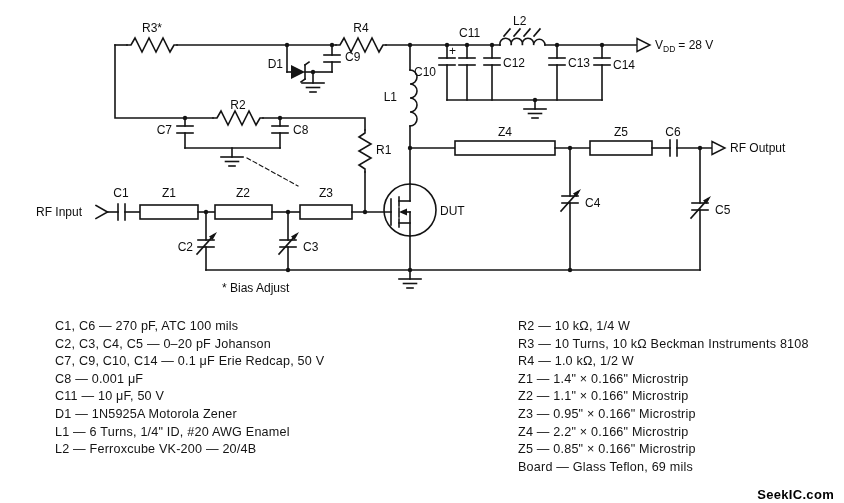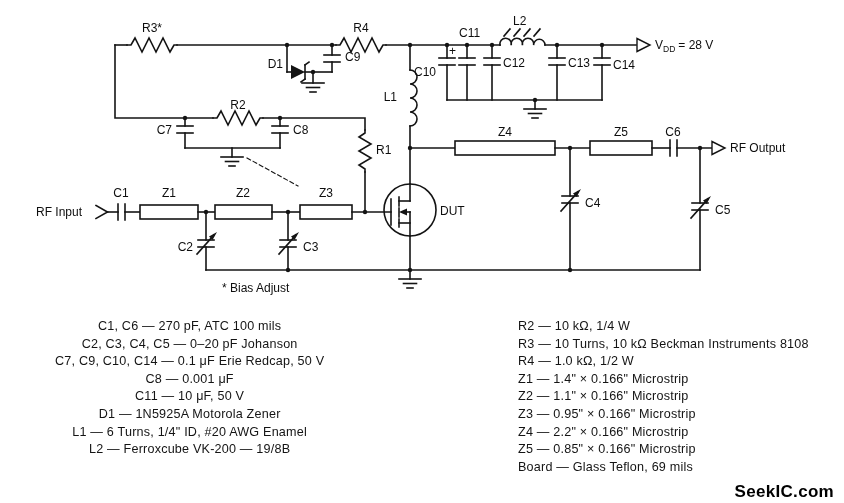--- a/index.html
+++ b/index.html
@@ -6,24 +6,24 @@
   body {
     width:844px; height:503px; position:relative; overflow:hidden;
     background:#ffffff; font-family:"Liberation Sans", sans-serif;
   }
   .schematic { position:absolute; top:0; left:0; }
   .slbl { font-family:"Liberation Sans", sans-serif; font-size:12px; fill:#0e0e0e; }
   .mid { text-anchor:middle; }
   .end { text-anchor:end; }
   .parts { position:absolute; top:318px; left:0; width:844px; color:#141414; }
   .col { position:absolute; top:0; }
-  .col-left { left:55px;text-align:center; }
+  .col-left { left:55px; }
   .col-right { left:518px; }
   .part-line { font-size:12.6px; line-height:17.6px; white-space:pre; letter-spacing:0.2px; }
-  .watermark { position:absolute; right:10px; bottom:1px; font-weight:bold; font-size:17px; color:#000; letter-spacing:0.3px; }
+  .watermark { position:absolute; right:10px; bottom:1px; font-weight:bold; font-size:13px; color:#000; letter-spacing:0.3px; }
 </style>
 </head>
 <body>
 
 <svg class="schematic" width="844" height="312" viewBox="0 0 844 312" xmlns="http://www.w3.org/2000/svg">
 
   <g stroke="#141414" stroke-width="1.6" fill="none" stroke-linecap="square">
 
     <g>
       <polyline points="115,45 127,45"></polyline>
@@ -295,21 +295,21 @@
 
 <div class="parts">
   <div class="col col-left">
     <div class="part-line">C1, C6 — 270 pF, ATC 100 mils</div>
     <div class="part-line">C2, C3, C4, C5 — 0–20 pF Johanson</div>
     <div class="part-line">C7, C9, C10, C14 — 0.1 μF Erie Redcap, 50 V</div>
     <div class="part-line">C8 — 0.001 μF</div>
     <div class="part-line">C11 — 10 μF, 50 V</div>
     <div class="part-line">D1 — 1N5925A Motorola Zener</div>
     <div class="part-line">L1 — 6 Turns, 1/4" ID, #20 AWG Enamel</div>
-    <div class="part-line">L2 — Ferroxcube VK-200 — 19/8B</div>
+    <div class="part-line">L2 — Ferroxcube VK-200 — 20/4B</div>
   </div>
   <div class="col col-right">
     <div class="part-line">R2 — 10 kΩ, 1/4 W</div>
     <div class="part-line">R3 — 10 Turns, 10 kΩ Beckman Instruments 8108</div>
     <div class="part-line">R4 — 1.0 kΩ, 1/2 W</div>
     <div class="part-line">Z1 — 1.4" × 0.166" Microstrip</div>
     <div class="part-line">Z2 — 1.1" × 0.166" Microstrip</div>
     <div class="part-line">Z3 — 0.95" × 0.166" Microstrip</div>
     <div class="part-line">Z4 — 2.2" × 0.166" Microstrip</div>
     <div class="part-line">Z5 — 0.85" × 0.166" Microstrip</div>

